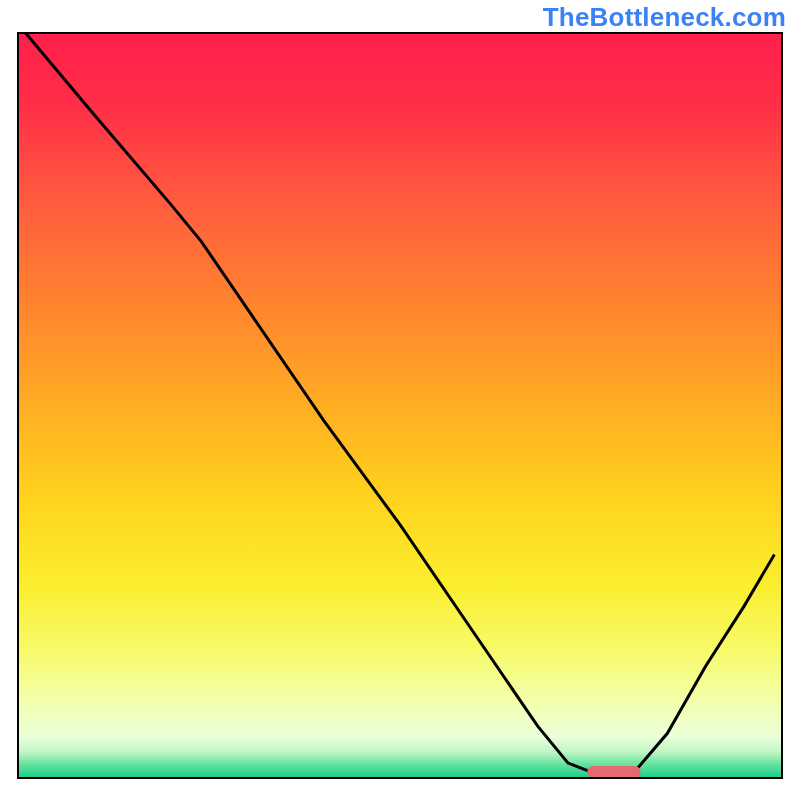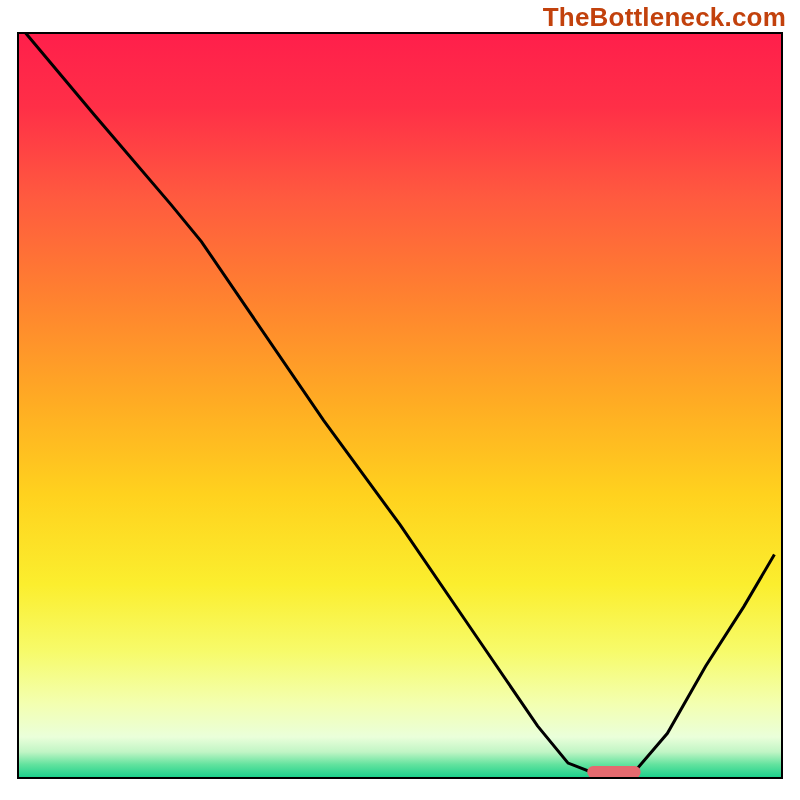--- a/index.html
+++ b/index.html
@@ -15,21 +15,21 @@
     position: relative;
     width: 800px;
     height: 800px;
   }
   .watermark {
     position: absolute;
     top: 2px;
     right: 14px;
     font-size: 26px;
     font-weight: 600;
-    color: #c2410c;
+    color: #3b82f6;
     letter-spacing: 0.2px;
   }
   svg {
     display: block;
   }
 </style>
 </head>
 <body>
 
 <div class="frame">

